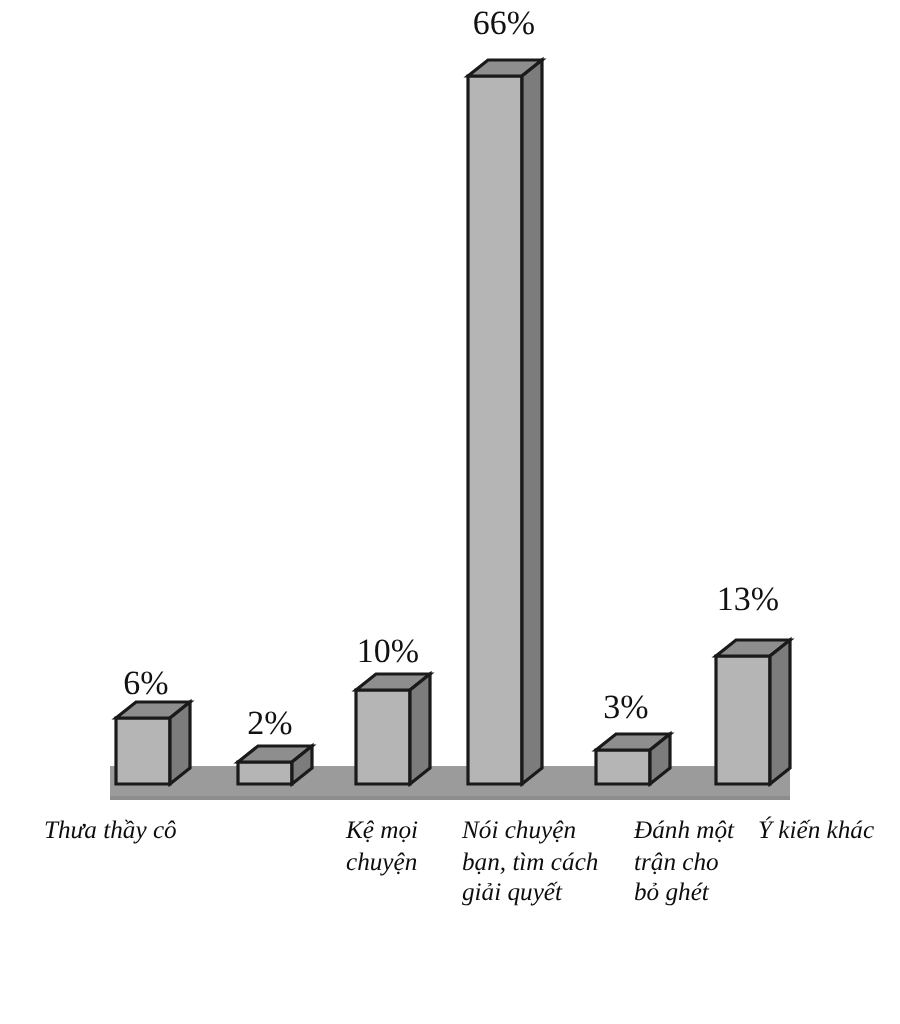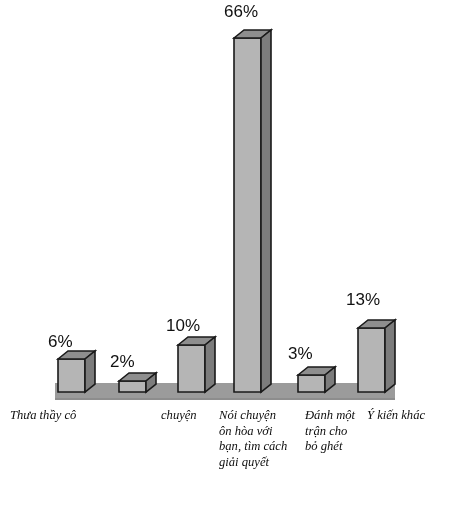--- a/index.html
+++ b/index.html
@@ -27,38 +27,39 @@
     position: absolute;
     left: 0;
     top: 0;
     width: 450px;
     height: 512px;
   }
 
   
   .value-label {
     position: absolute;
-    font-family: Liberation Sans, sans-serif;
+    font-family: Liberation Serif, serif;
     font-size: 17px;
     color: #111111;
-    text-align: left;
+    text-align: center;
     white-space: nowrap;
     letter-spacing: 0px;
   }
 
   
   .cat-label {
     position: absolute;
     font-family: "Liberation Serif", serif;
     font-style: italic;
     font-size: 12.6px;
     line-height: 15.5px;
     color: #0d0d0d;
     text-align: left;
     word-spacing: 0px;
+    margin-left: 12px;
   }
 </style>
 </head>
 <body>
 
 <div id="chart-root">
 
   <svg id="plot-svg" viewBox="0 0 450 512">
 
     <g>
@@ -117,26 +118,26 @@
   <div class="value-label" style="left:288px; top:344px; width:50px;">3%</div>
 
   <div class="value-label" style="left:346px; top:290px; width:56px;">13%</div>
 
   <div class="cat-label" style="left:10px; top:408px; width:92px;">
     <div>Thưa thầy cô</div>
   </div>
 
 
   <div class="cat-label" style="left:161px; top:408px; width:60px;">
+    <div>Kệ mọi</div>
     <div>chuyện</div>
   </div>
 
   <div class="cat-label" style="left:219px; top:408px; width:86px;">
     <div>Nói chuyện</div>
-    <div>ôn hòa với</div>
     <div>bạn, tìm cách</div>
     <div>giải quyết</div>
   </div>
 
   <div class="cat-label" style="left:305px; top:408px; width:68px;">
     <div>Đánh một</div>
     <div>trận cho</div>
     <div>bỏ ghét</div>
   </div>
 

